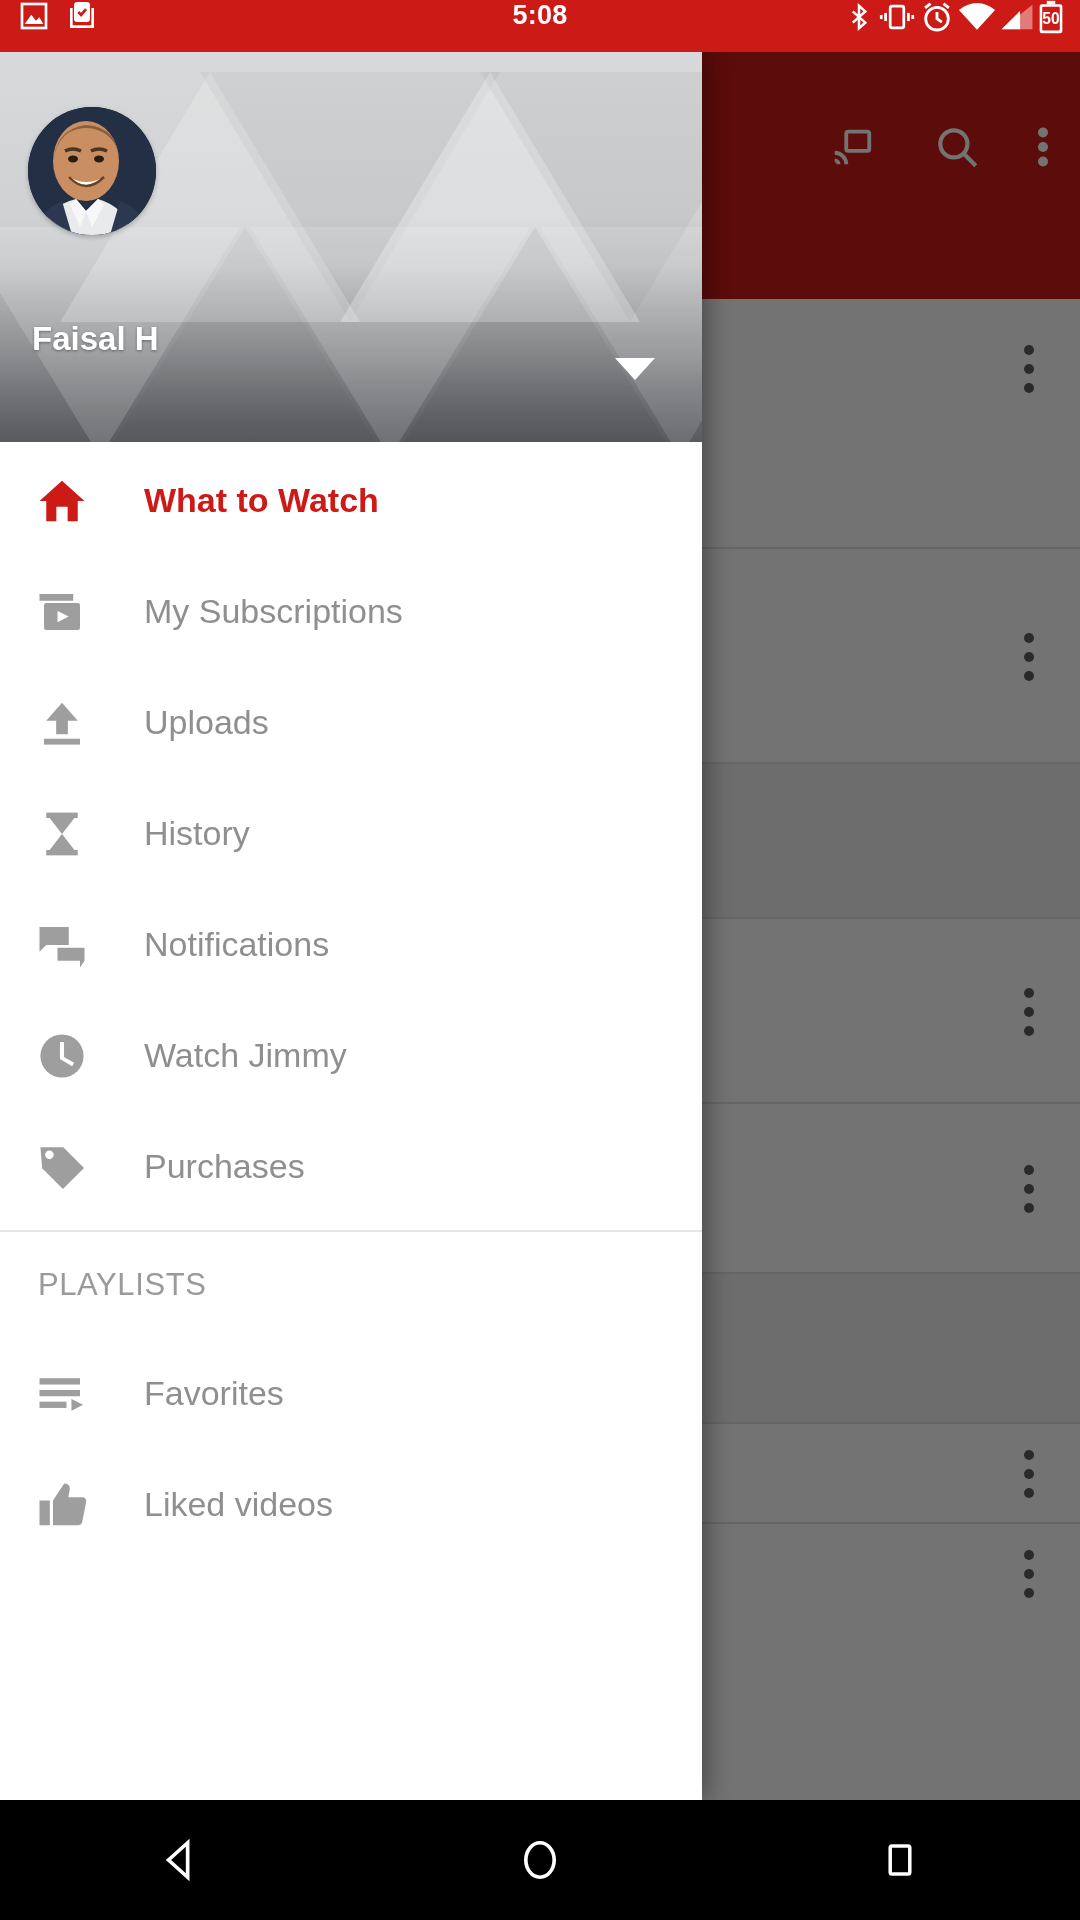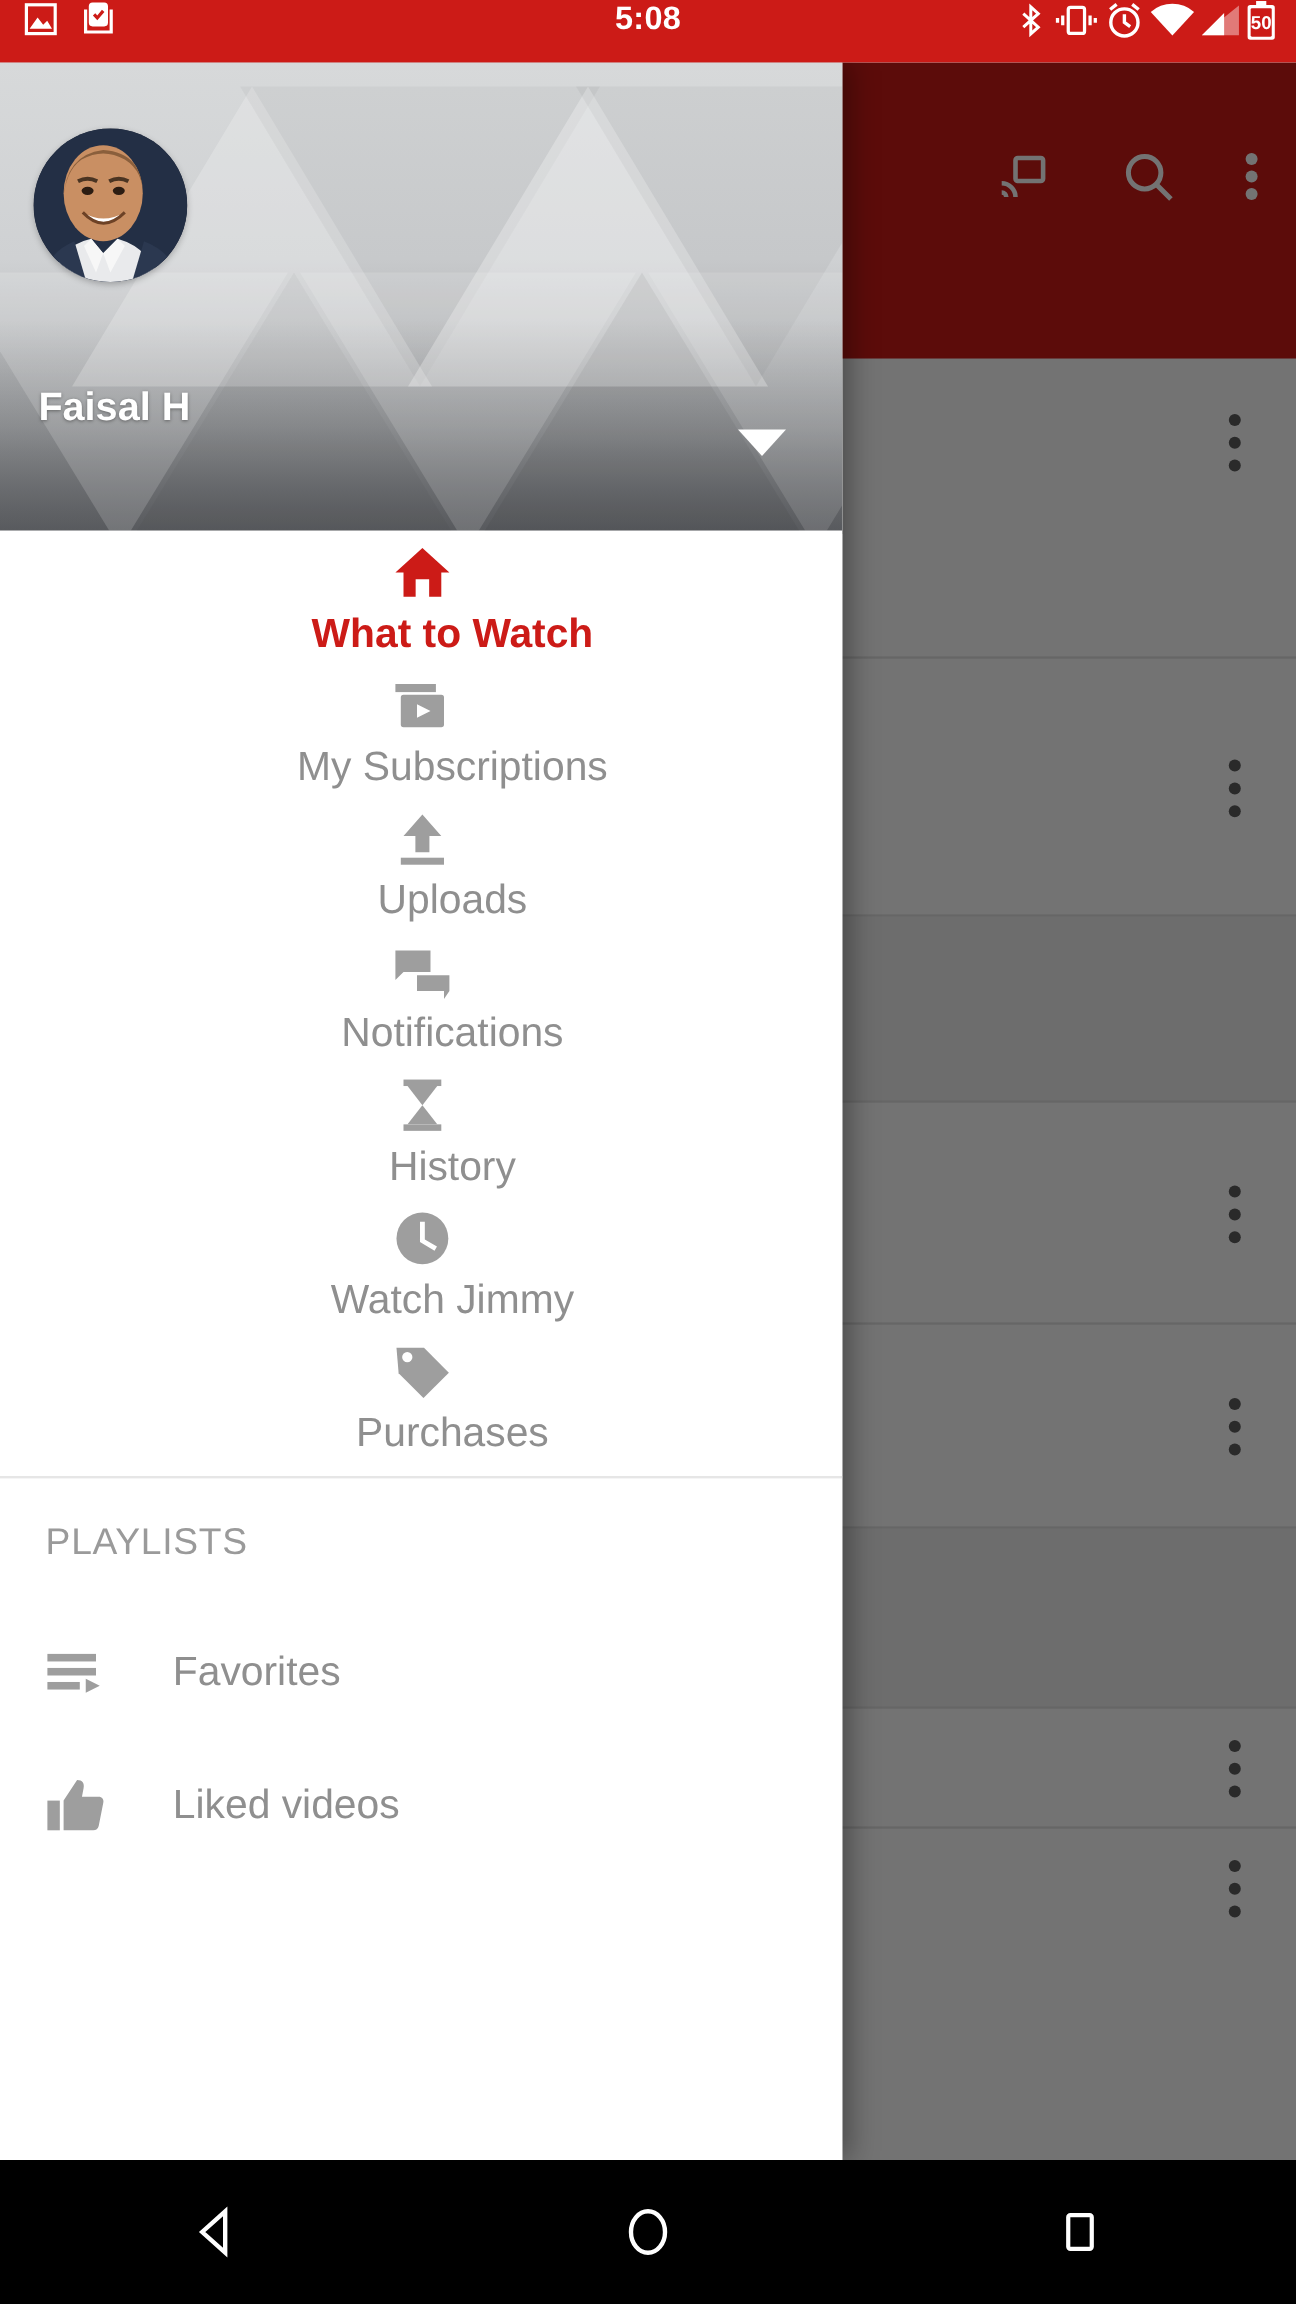--- a/index.html
+++ b/index.html
@@ -205,21 +205,20 @@
     background: #fff;
     overflow: hidden;
   }
   .nav-item {
     position: relative;
     height: 111px;
     display: flex;
     align-items: center;
     padding-left: 30px;
     padding-right: 28px;
-    flex-direction: column;
   }
   .nav-icon {
     width: 64px; height: 64px;
     display: flex; align-items: center; justify-content: center;
     flex: 0 0 64px;
   }
   .nav-label {
     margin-left: 50px;
     font-size: 34px;
     color: #8f8f8f;
@@ -460,37 +459,37 @@
             <path d="M12 3 L19 11 L14.6 11 L14.6 17 L9.4 17 L9.4 11 L5 11 Z"></path>
             <rect x="4" y="19" width="16" height="2.6"></rect>
           </svg>
         </span>
         <span class="nav-label">Uploads</span>
       </div>
 
       <div class="nav-item">
         <span class="nav-icon">
           <svg width="54" height="54" viewBox="0 0 24 24" fill="#9e9e9e">
-            <path d="M2 4 L15 4 L15 12 L5 12 L2 15 Z"></path>
-            <path d="M10 13.2 L22 13.2 L22 19 L20 22 L20 19 L10 19 Z"></path>
-          </svg>
-        </span>
-        <span class="nav-label">Notifications</span>
-      </div>
-
-      <div class="nav-item">
-        <span class="nav-icon">
-          <svg width="54" height="54" viewBox="0 0 24 24" fill="#9e9e9e">
             <rect x="5" y="2.5" width="14" height="2.4"></rect>
             <rect x="5" y="19.1" width="14" height="2.4"></rect>
             <path d="M6.5 4.9 L17.5 4.9 L12 12 Z"></path>
             <path d="M6.5 19.1 L17.5 19.1 L12 12 Z"></path>
           </svg>
         </span>
         <span class="nav-label">History</span>
+      </div>
+
+      <div class="nav-item">
+        <span class="nav-icon">
+          <svg width="54" height="54" viewBox="0 0 24 24" fill="#9e9e9e">
+            <path d="M2 4 L15 4 L15 12 L5 12 L2 15 Z"></path>
+            <path d="M10 13.2 L22 13.2 L22 19 L20 22 L20 19 L10 19 Z"></path>
+          </svg>
+        </span>
+        <span class="nav-label">Notifications</span>
       </div>
 
       <div class="nav-item">
         <span class="nav-icon">
           <svg width="54" height="54" viewBox="0 0 24 24" fill="#9e9e9e">
             <circle cx="12" cy="12" r="9.6"></circle>
             <path d="M11.1 5.8 L12.9 5.8 L12.9 12.4 L17.4 15 L16.5 16.6 L11.1 13.3 Z" fill="#ffffff"></path>
           </svg>
         </span>
         <span class="nav-label">Watch Jimmy</span>

